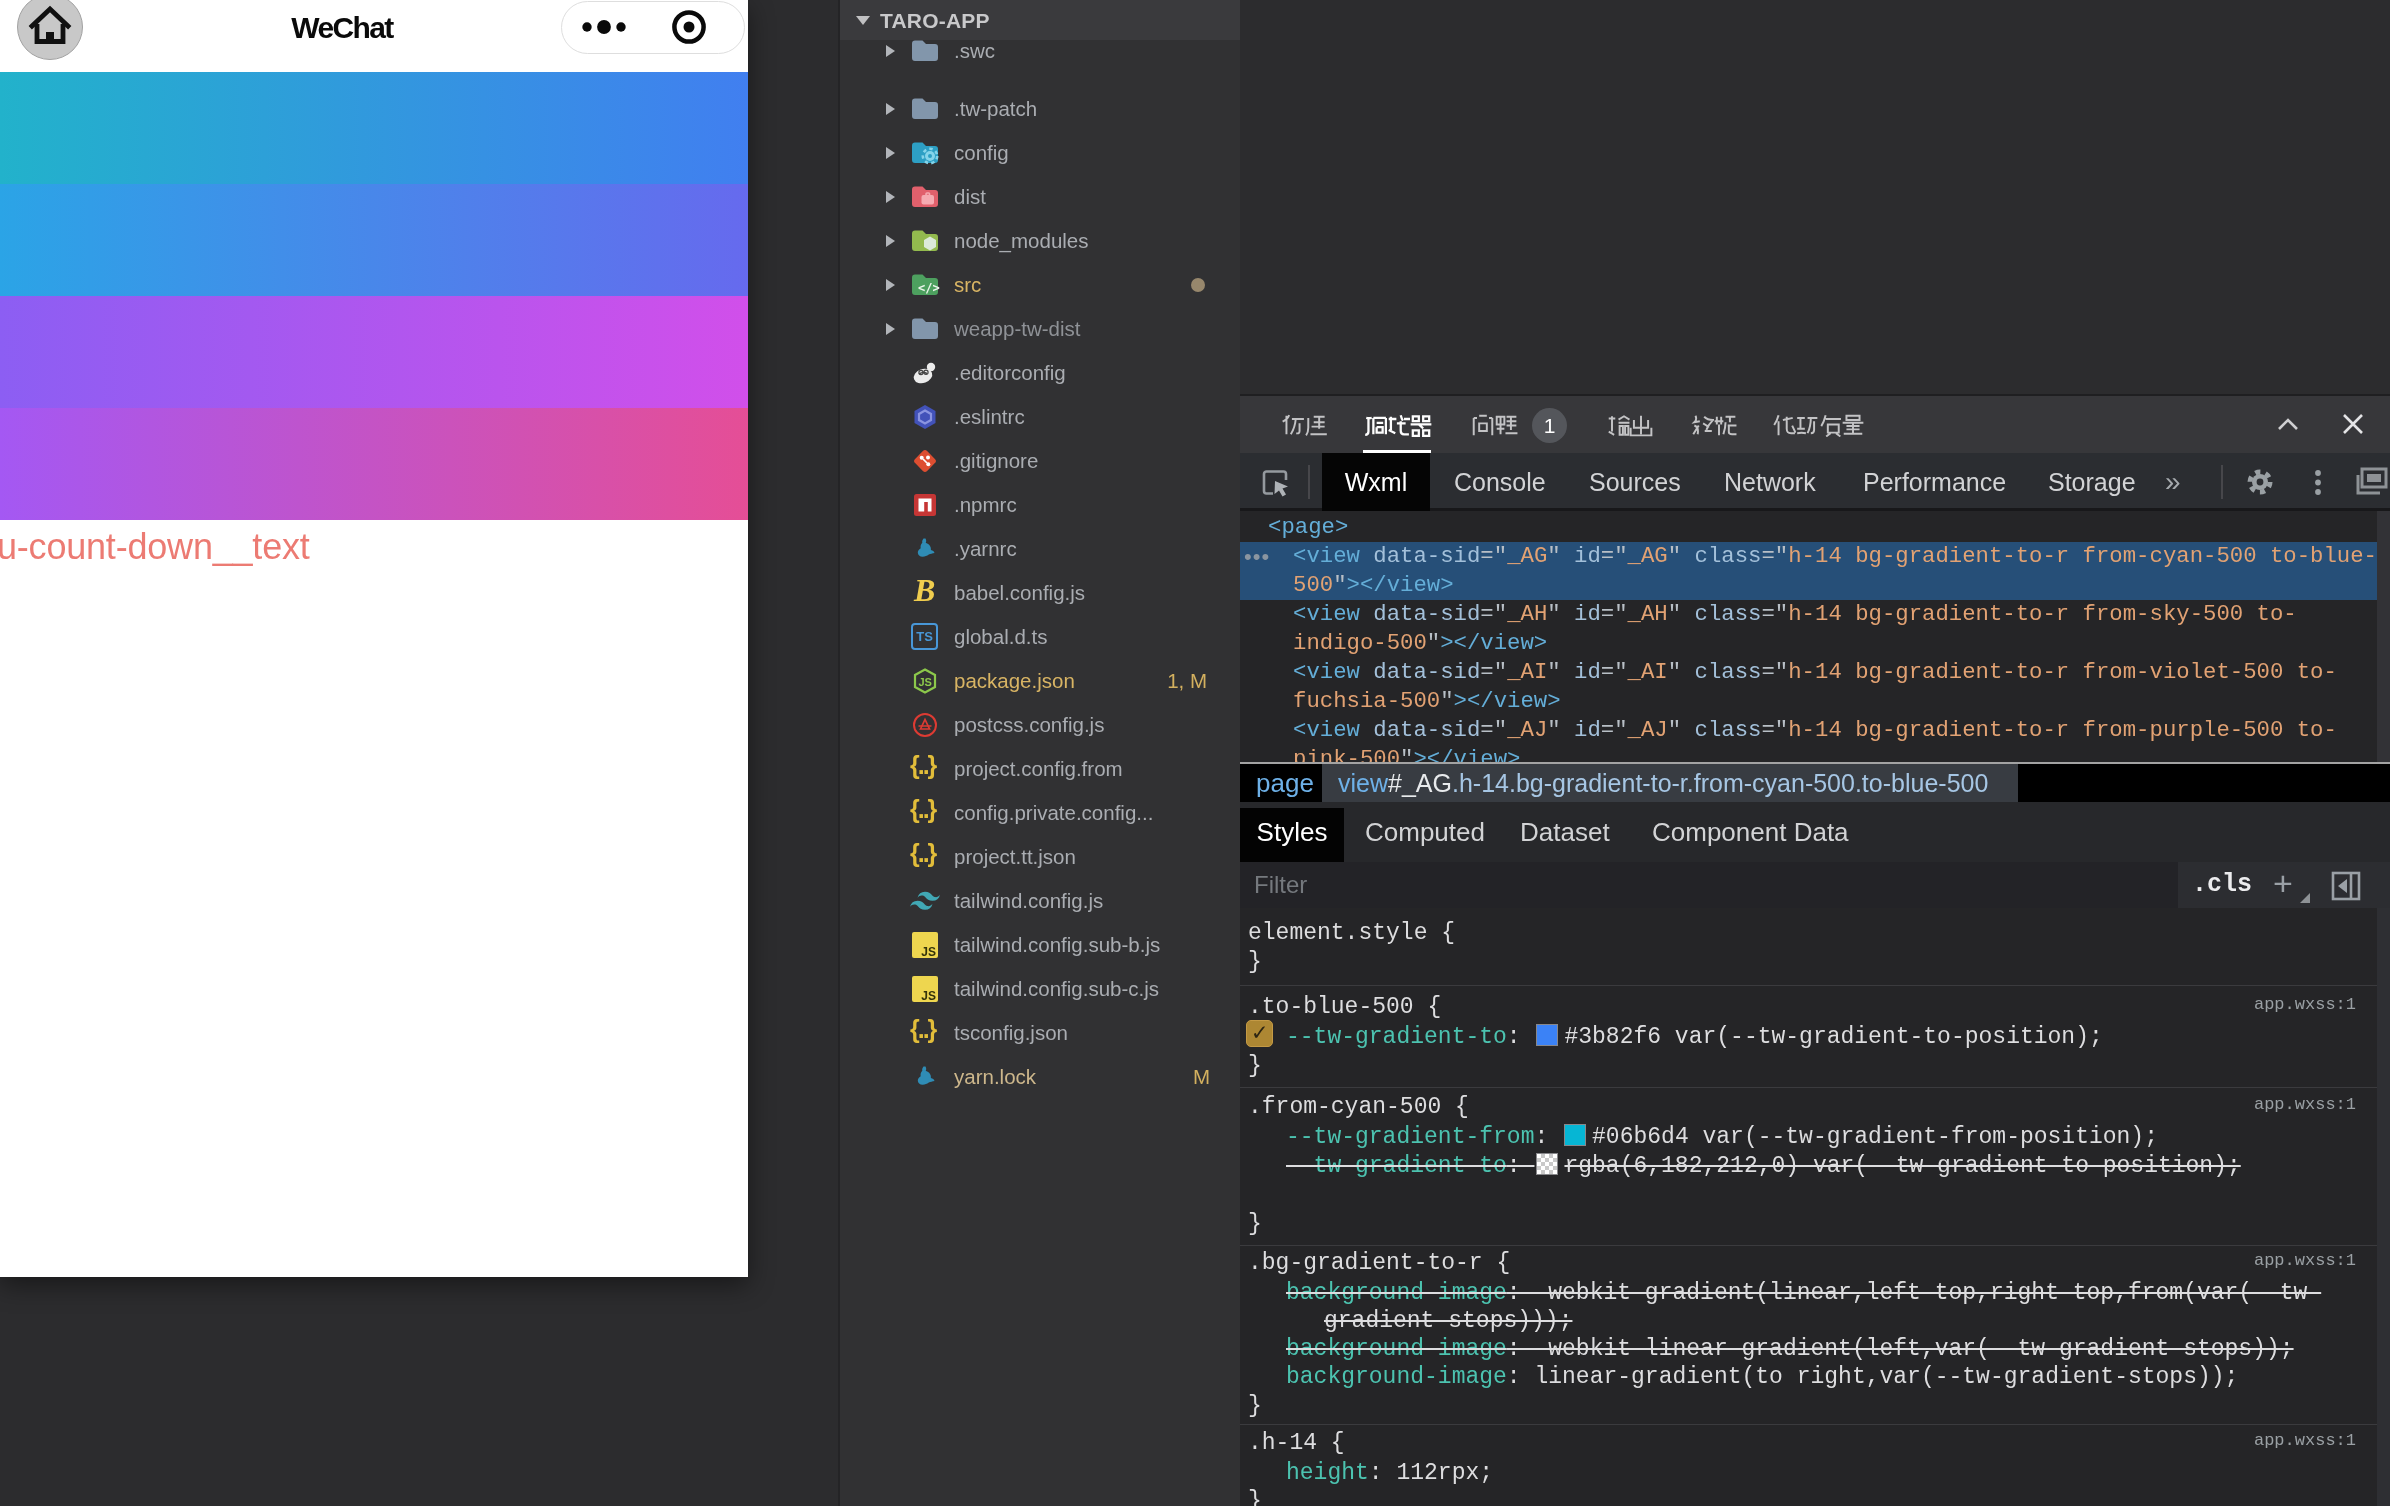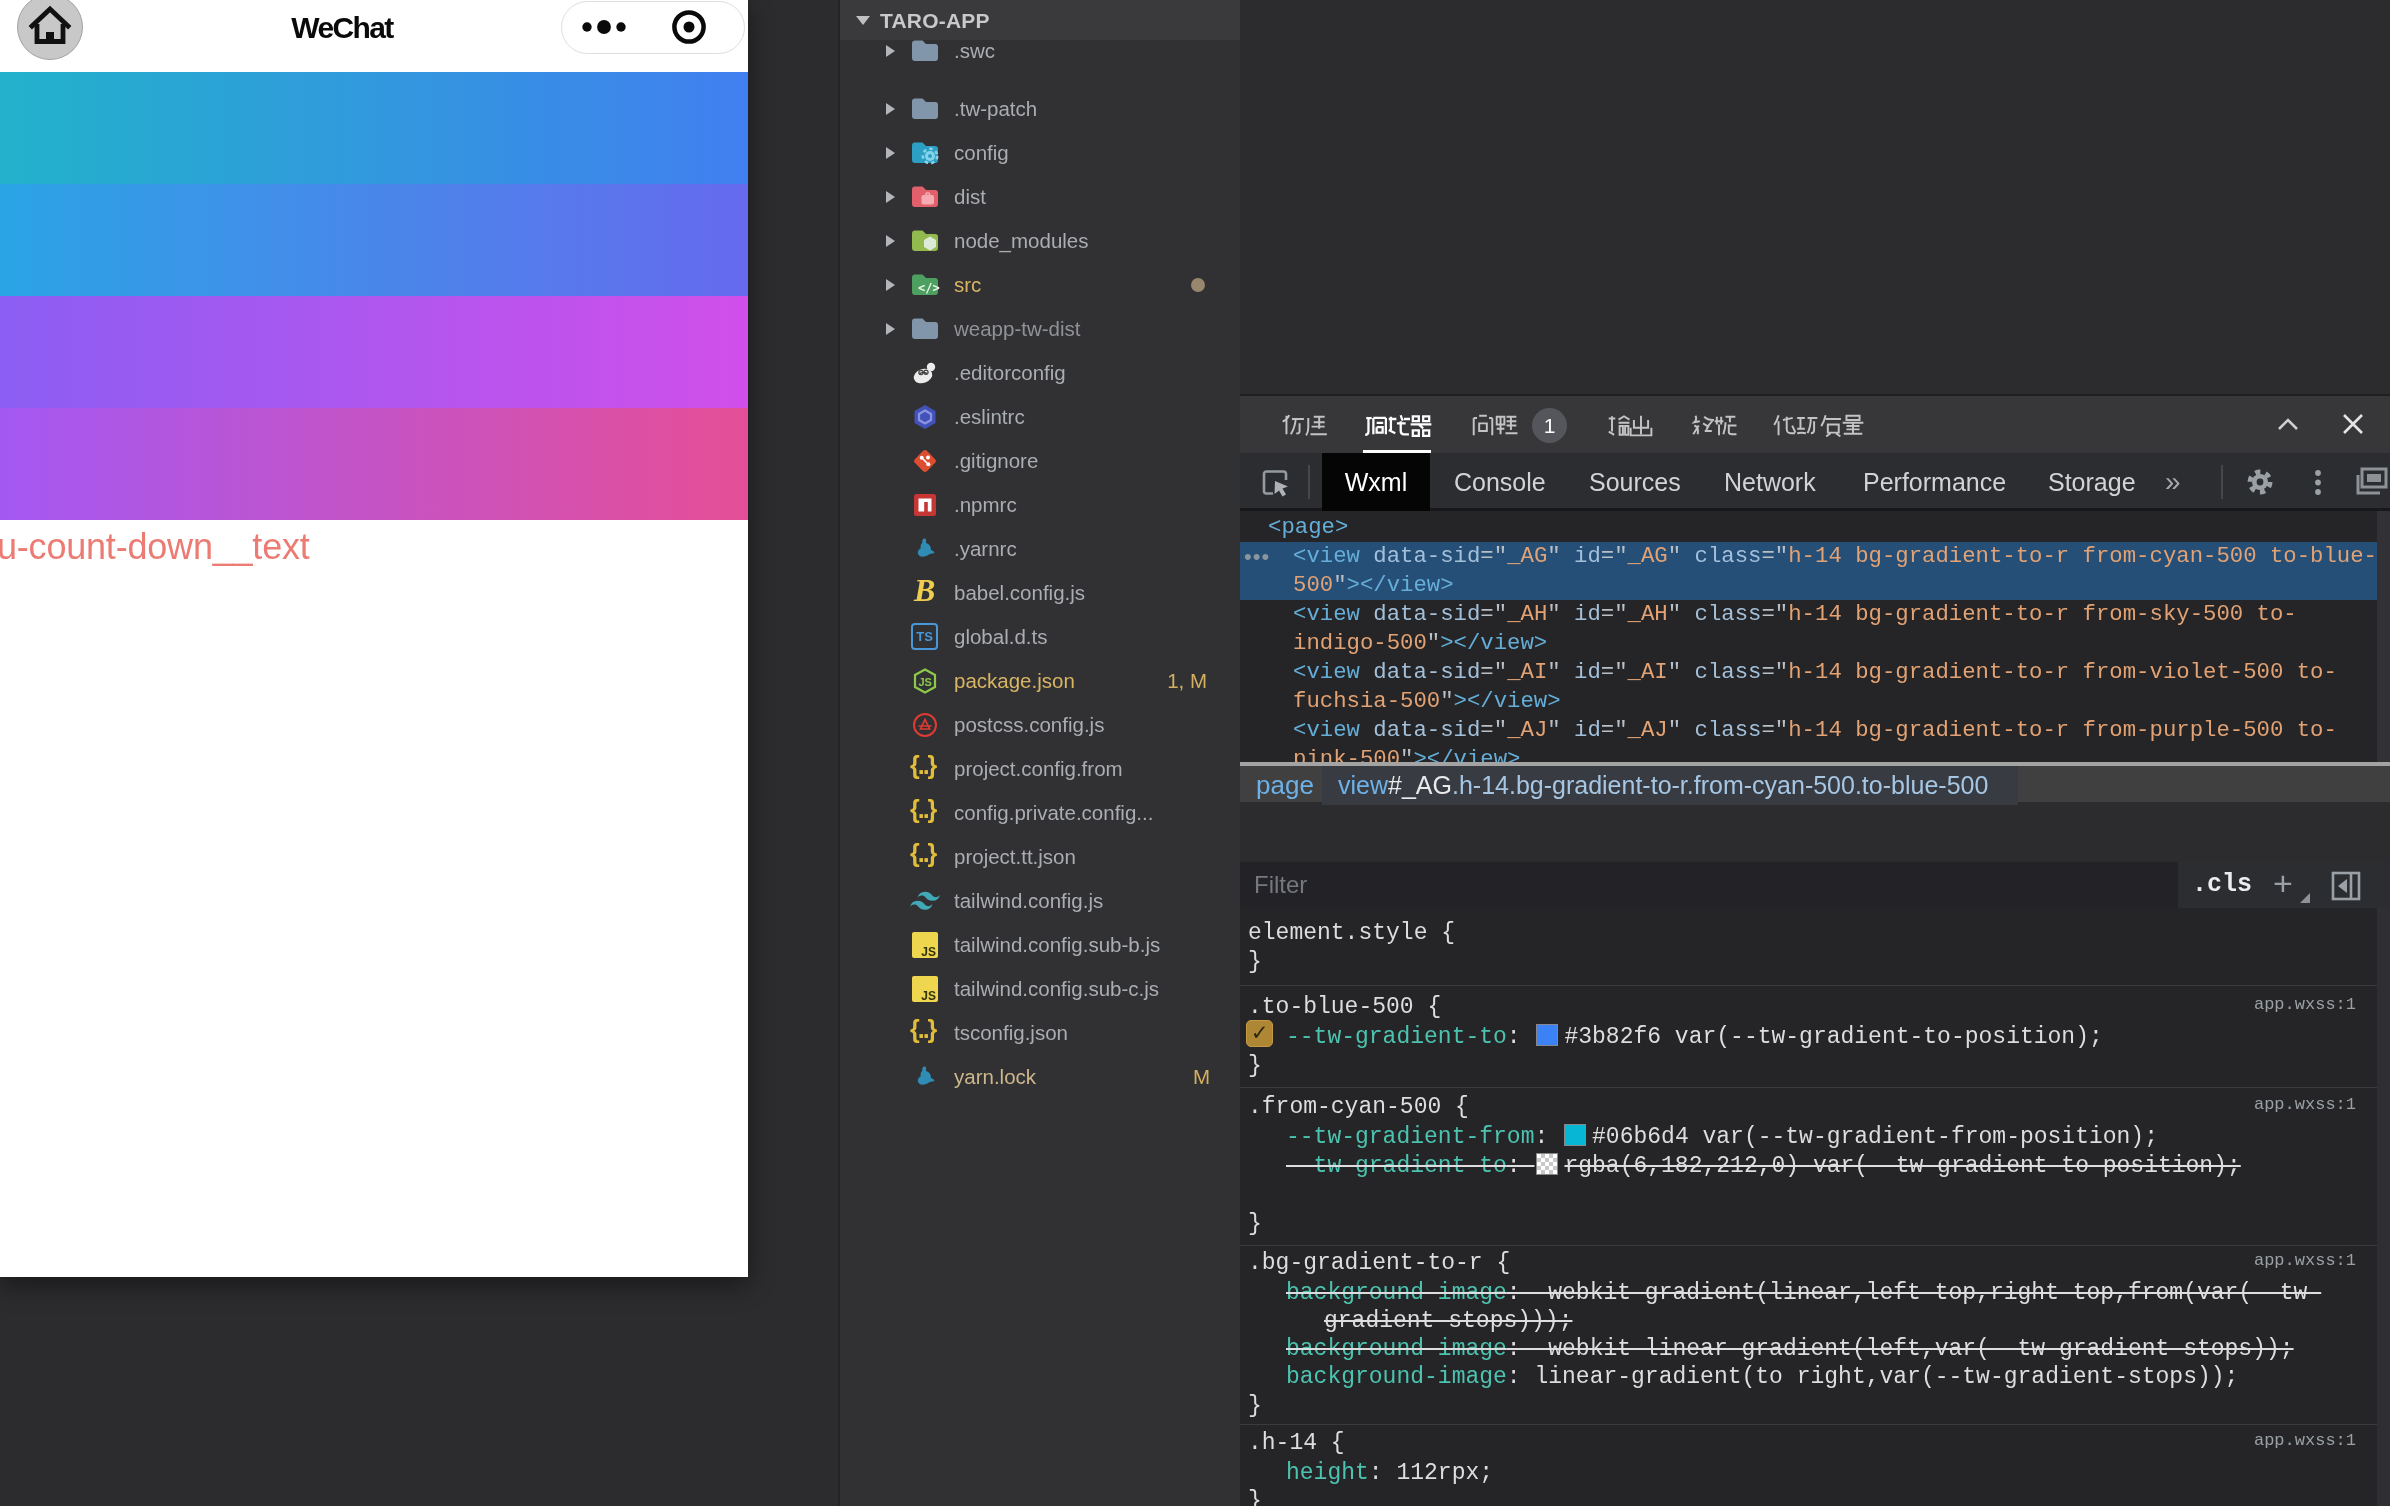--- a/index.html
+++ b/index.html
@@ -26,21 +26,21 @@
 .row .ic{position:absolute;left:70px;top:8px;width:30px;height:28px}
 .row .lb{position:absolute;left:114px;top:10px;font-size:20.5px;color:#aaadb2;white-space:nowrap}
 .row .ext{position:absolute;top:10px;font-size:20.5px;color:#d3b05f}
 .gold{color:#d8b464 !important}
 .khaki{color:#cdb78c !important}
 
 #dbg{position:absolute;left:1240px;top:0;width:1150px;height:1506px;background:#2c2c2e}
 #cnbar{position:absolute;left:0;top:394px;width:1150px;height:59px;background:#37373a;border-top:2px solid #1f1f21}
 #toolbar{position:absolute;left:0;top:453px;width:1150px;height:58px;background:#2b2d31;border-bottom:3px solid #18181a}
 #wxml{position:absolute;left:0;top:511px;width:1150px;height:251px;background:#252527;overflow:hidden}
-#crumb{position:absolute;left:0;top:762px;width:1150px;height:40px;background:#404040;border-top:4px solid #a3a3a3}
+#crumb{position:absolute;left:0;top:762px;width:1150px;height:40px;background:#000000;border-top:2px solid #a3a3a3}
 #stabs{position:absolute;left:0;top:802px;width:1150px;height:60px;background:#27282b}
 #filter{position:absolute;left:0;top:862px;width:1150px;height:46px;background:#2c2d31}
 #finput{position:absolute;left:0;top:0;width:938px;height:46px;background:#232327;color:#75797e;font-size:24px;line-height:46px;padding-left:14px}
 #styles{position:absolute;left:0;top:908px;width:1150px;height:598px;background:#252527;font-family:"Liberation Mono",monospace;font-size:23px;color:#dddddf}
 .cline{position:absolute;white-space:nowrap;font-family:"Liberation Mono",monospace}
 .sep{position:absolute;left:0;width:1150px;height:1px;background:#3b3b3e}
 .tag{color:#64aed8}.att{color:#a3c0da}.val{color:#e2a273}.pun{color:#b8bfc6}
 .prop{color:#4cc3b0}.wht{color:#dddddf}
 .lnk{position:absolute;color:#9aa0a4;font-size:17px}
 .sw{display:inline-block;width:22px;height:22px;vertical-align:-3px;border:1px solid #87878a;margin:0 6px 0 2px}
@@ -393,20 +393,27 @@
     <div class="wline" style="top:176px;left:53px"><span class="val">fuchsia-500</span><span class="pun">"</span><span class="tag">&gt;&lt;/view&gt;</span></div>
     <div class="wline" style="top:205px;left:53px"><span class="tag">&lt;view</span> <span class="att">data-sid</span><span class="pun">=</span><span class="pun">"</span><span class="val">_AJ</span><span class="pun">"</span> <span class="att">id</span><span class="pun">=</span><span class="pun">"</span><span class="val">_AJ</span><span class="pun">"</span> <span class="att">class</span><span class="pun">=</span><span class="pun">"</span><span class="val">h-14 bg-gradient-to-r from-purple-500 to-</span></div>
     <div class="wline" style="top:234px;left:53px"><span class="val">pink-500</span><span class="pun">"</span><span class="tag">&gt;&lt;/view&gt;</span></div>
     <div class="abs" style="left:1137px;top:0;width:13px;height:251px;background:#323236"></div>
   </div>
   <div id="crumb">
     <div class="abs" style="left:16px;top:4px;font-size:26px;color:#6eb1e8">page</div>
     <div class="abs" style="left:82px;top:0;width:696px;height:39px;background:#383c42"></div>
     <div class="abs" style="left:98px;top:5px;font-size:25px;white-space:nowrap"><span style="color:#6eb1e8">view</span><span style="color:#e8eaec">#_AG</span><span style="color:#a6c6e4">.h-14.bg-gradient-to-r.from-cyan-500.to-blue-500</span></div>
   </div>
+  <div id="stabs">
+    <div class="abs" style="left:0;top:6px;width:104px;height:54px;background:#030303"></div>
+    <div class="abs" style="left:0px;top:15px;width:104px;text-align:center;font-size:26px;color:#fff">Styles</div>
+    <div class="abs" style="left:125px;top:15px;font-size:26px;color:#d2d3d5">Computed</div>
+    <div class="abs" style="left:280px;top:15px;font-size:26px;color:#d2d3d5">Dataset</div>
+    <div class="abs" style="left:412px;top:15px;font-size:26px;color:#d2d3d5">Component Data</div>
+  </div>
   <div id="filter">
     <div id="finput">Filter</div>
     <div class="abs" style="left:952px;top:8px;font-family:'Liberation Mono',monospace;font-weight:700;font-size:25px;color:#ececee">.cls</div>
     <div class="abs" style="left:1033px;top:2px;font-size:34px;color:#9aa0a6;font-weight:400">+</div>
     <svg class="abs" style="left:1059px;top:30px" width="12" height="12" viewBox="0 0 12 12">
         <path d="M11 1 L11 11 L1 11 Z" fill="#8e9296"></path>
       </svg>
     <svg class="abs" style="left:1091px;top:9px" width="30" height="30" viewBox="0 0 30 30">
         <rect x="2" y="2" width="26" height="26" fill="none" stroke="#9aa0a6" stroke-width="2.6"></rect>
         <path d="M20 2 V28" stroke="#9aa0a6" stroke-width="2.6"></path>

